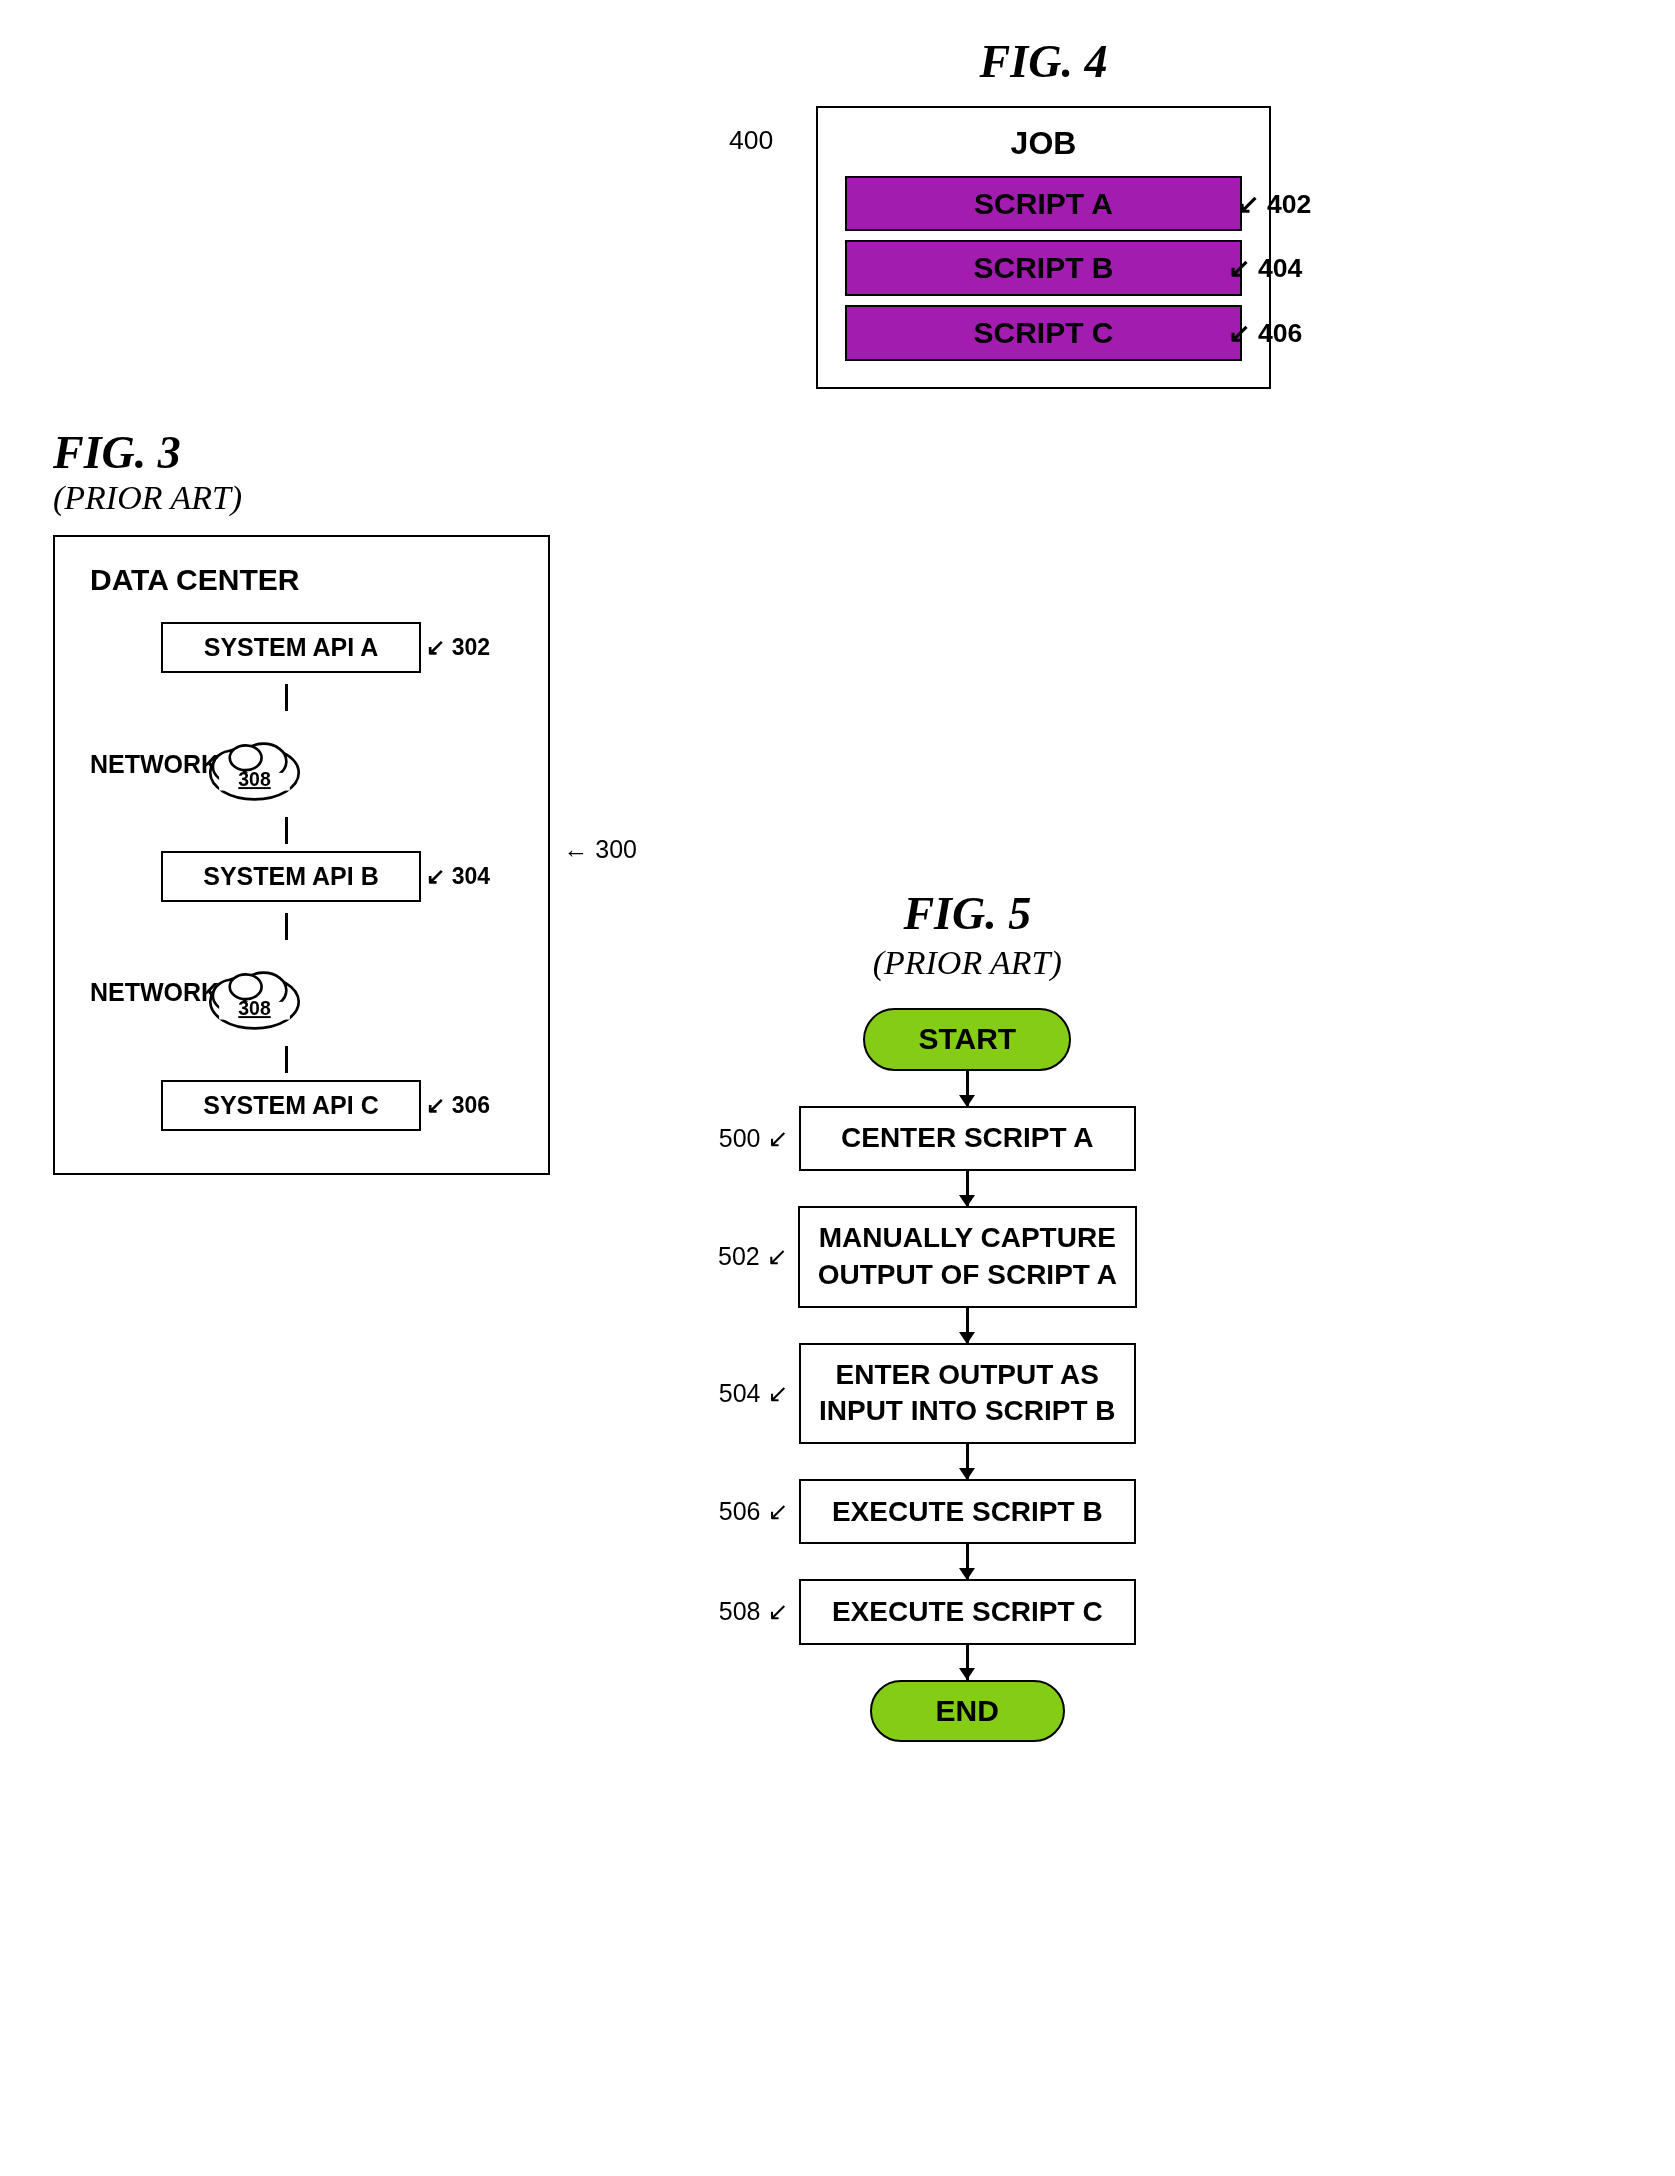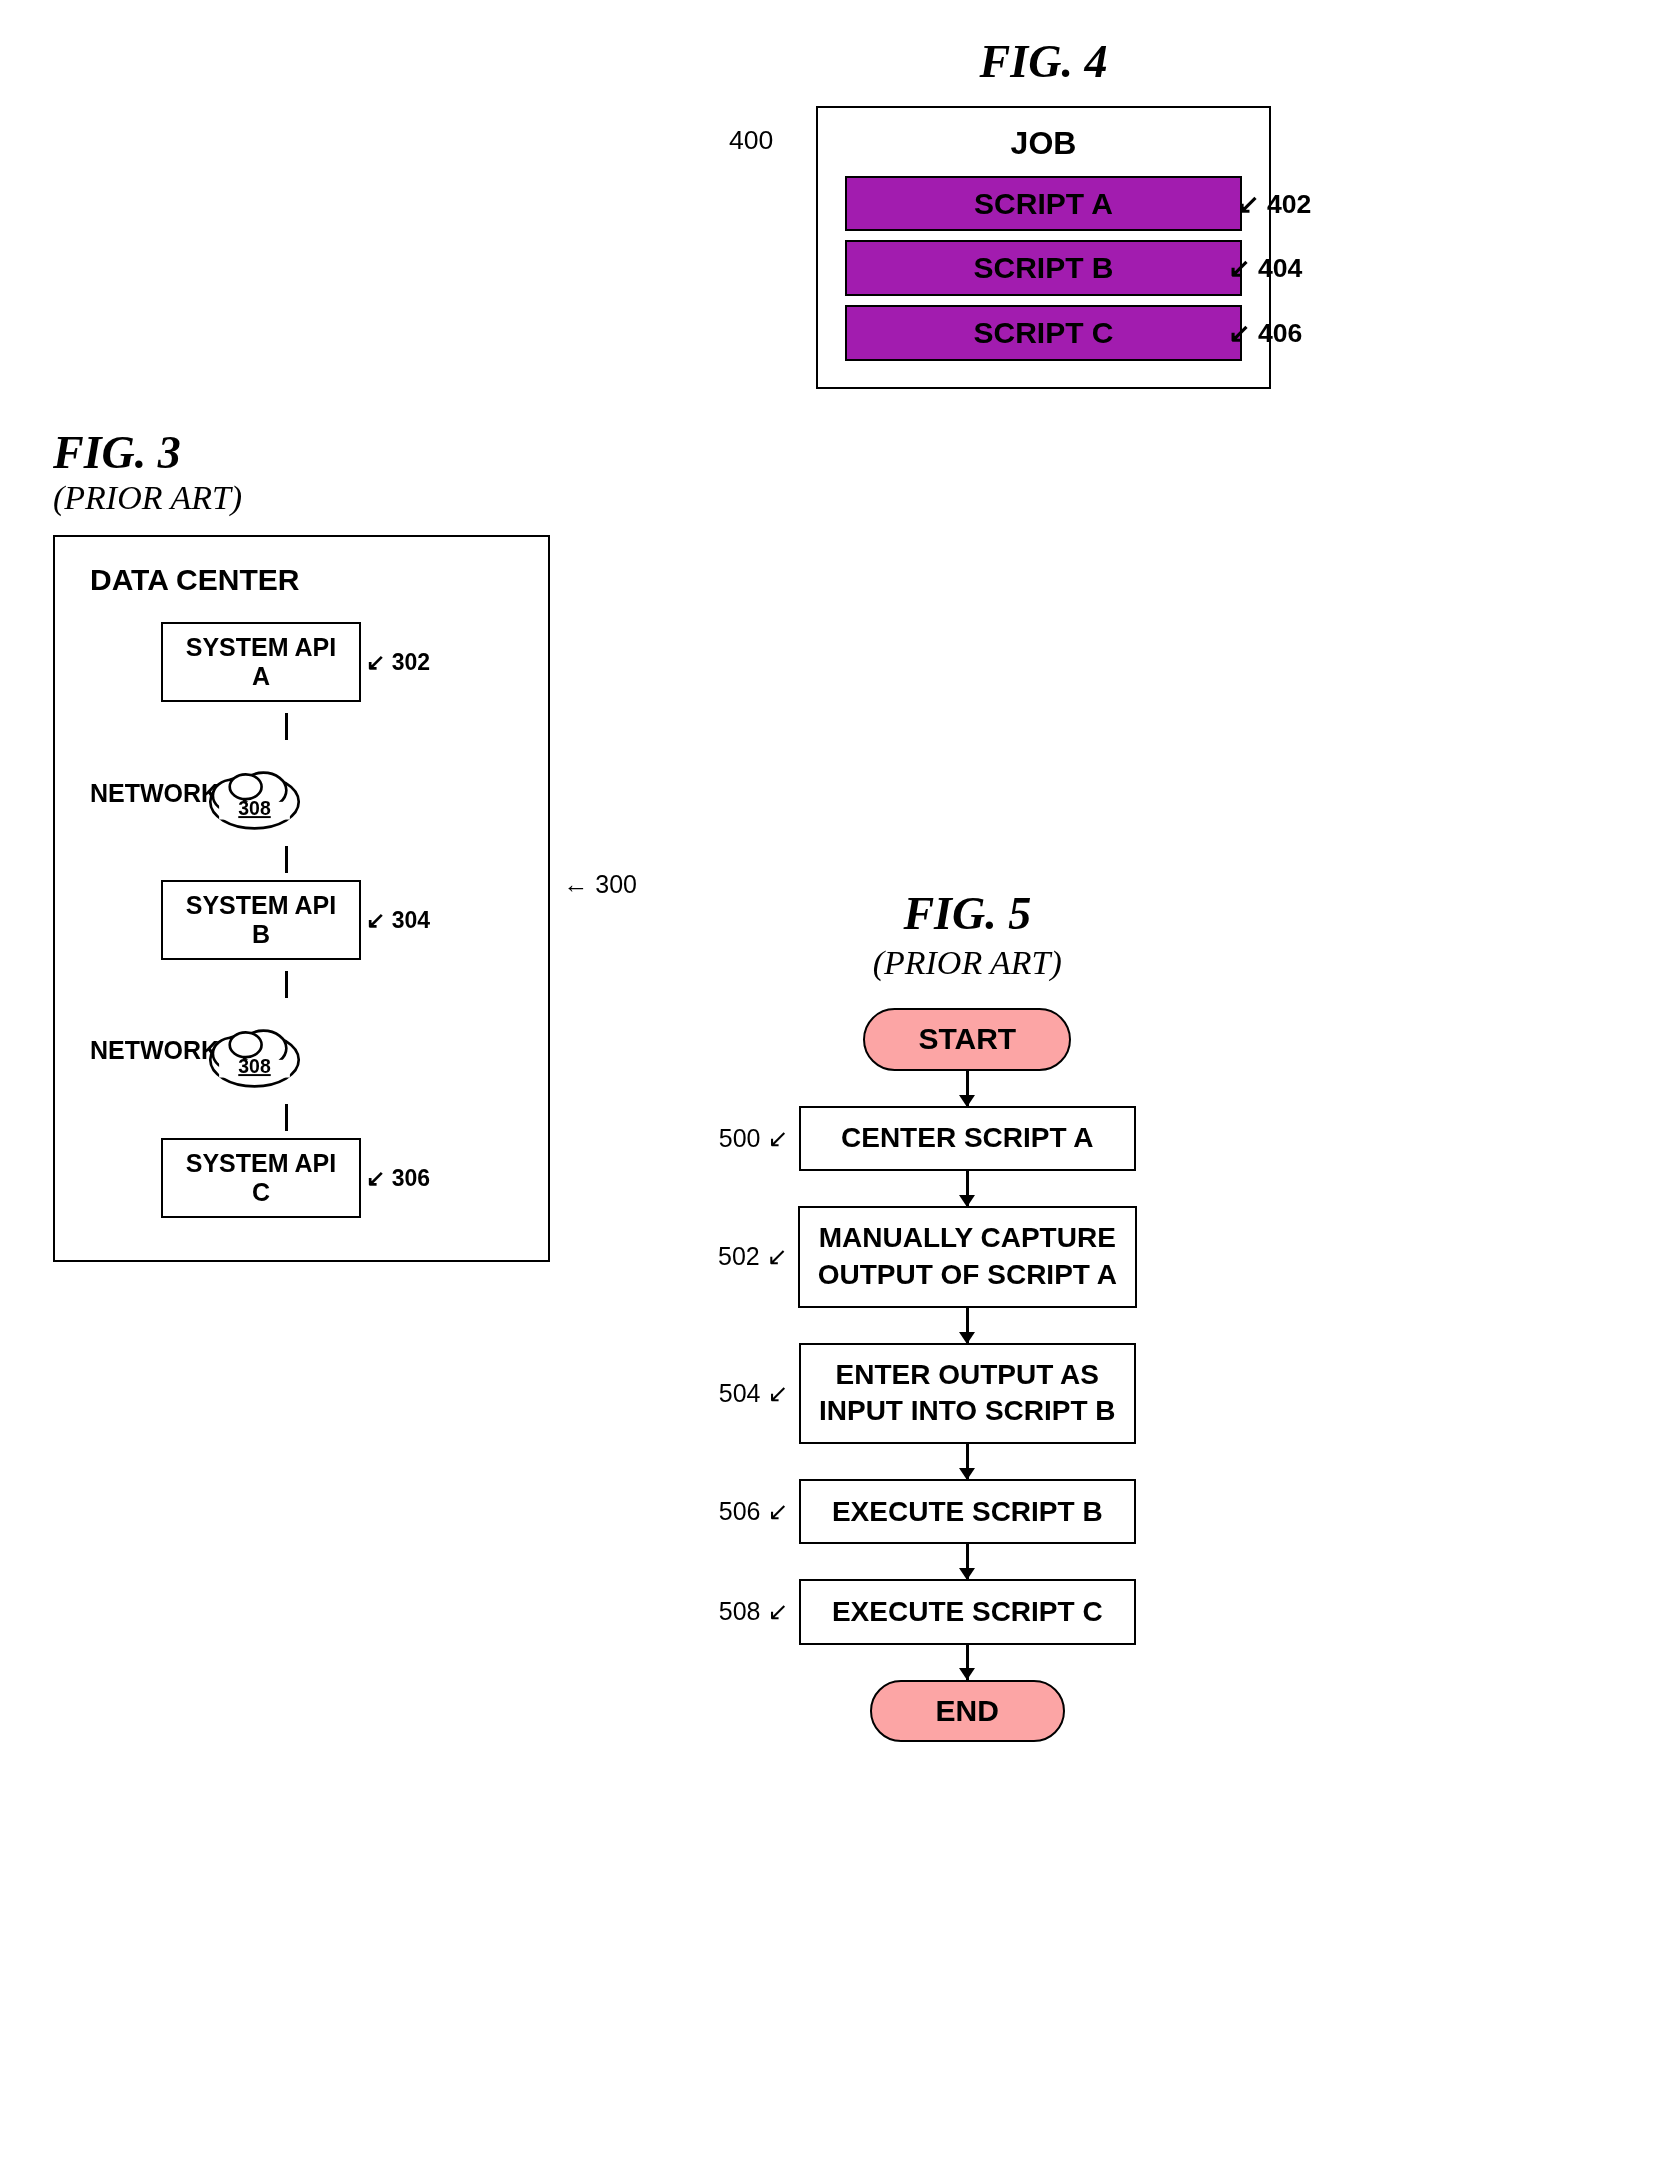--- a/index.html
+++ b/index.html
@@ -95,21 +95,21 @@
     .fig3-item {
       border: 2.7px solid #000;
       text-align: center;
       font-size: 25px;
       font-weight: bold;
       padding: 8.9px 13.3px;
       margin: 7px 0;
       background: #fff;
       position: relative;
       display: inline-block;
-      width: 200px;
+      width: 260px;
       margin-left: 71px;
     }
     .fig3-network-row {
       display: flex;
       align-items: center;
       margin: 13.3px 0;
       gap: 8.9px;
     }
     .fig3-network-label {
       font-size: 25px;
@@ -151,21 +151,21 @@
       align-items: center;
       gap: 0;
     }
     .fig5-oval {
       border: 2.7px solid #000;
       border-radius: 44px;
       padding: 12.4px 53px;
       font-size: 30px;
       font-weight: bold;
       text-align: center;
-      background: #fca5a5;
+      background: #84cc16;
       min-width: 195px;
     }
     .fig5-rect {
       border: 2.7px solid #000;
       padding: 12.4px 17.7px;
       font-size: 28px;
       font-weight: bold;
       text-align: center;
       background: #fff;
       min-width: 337px;

